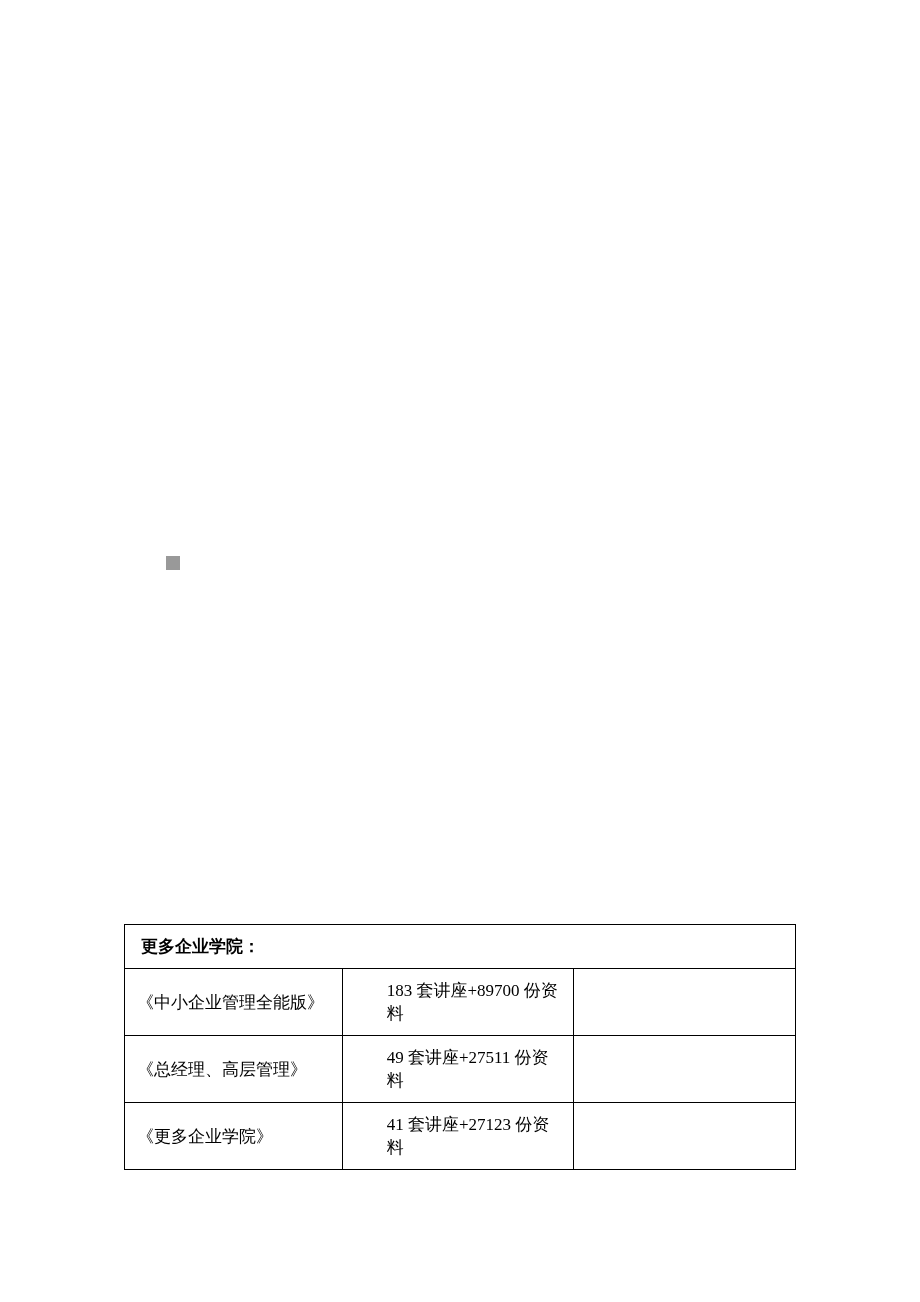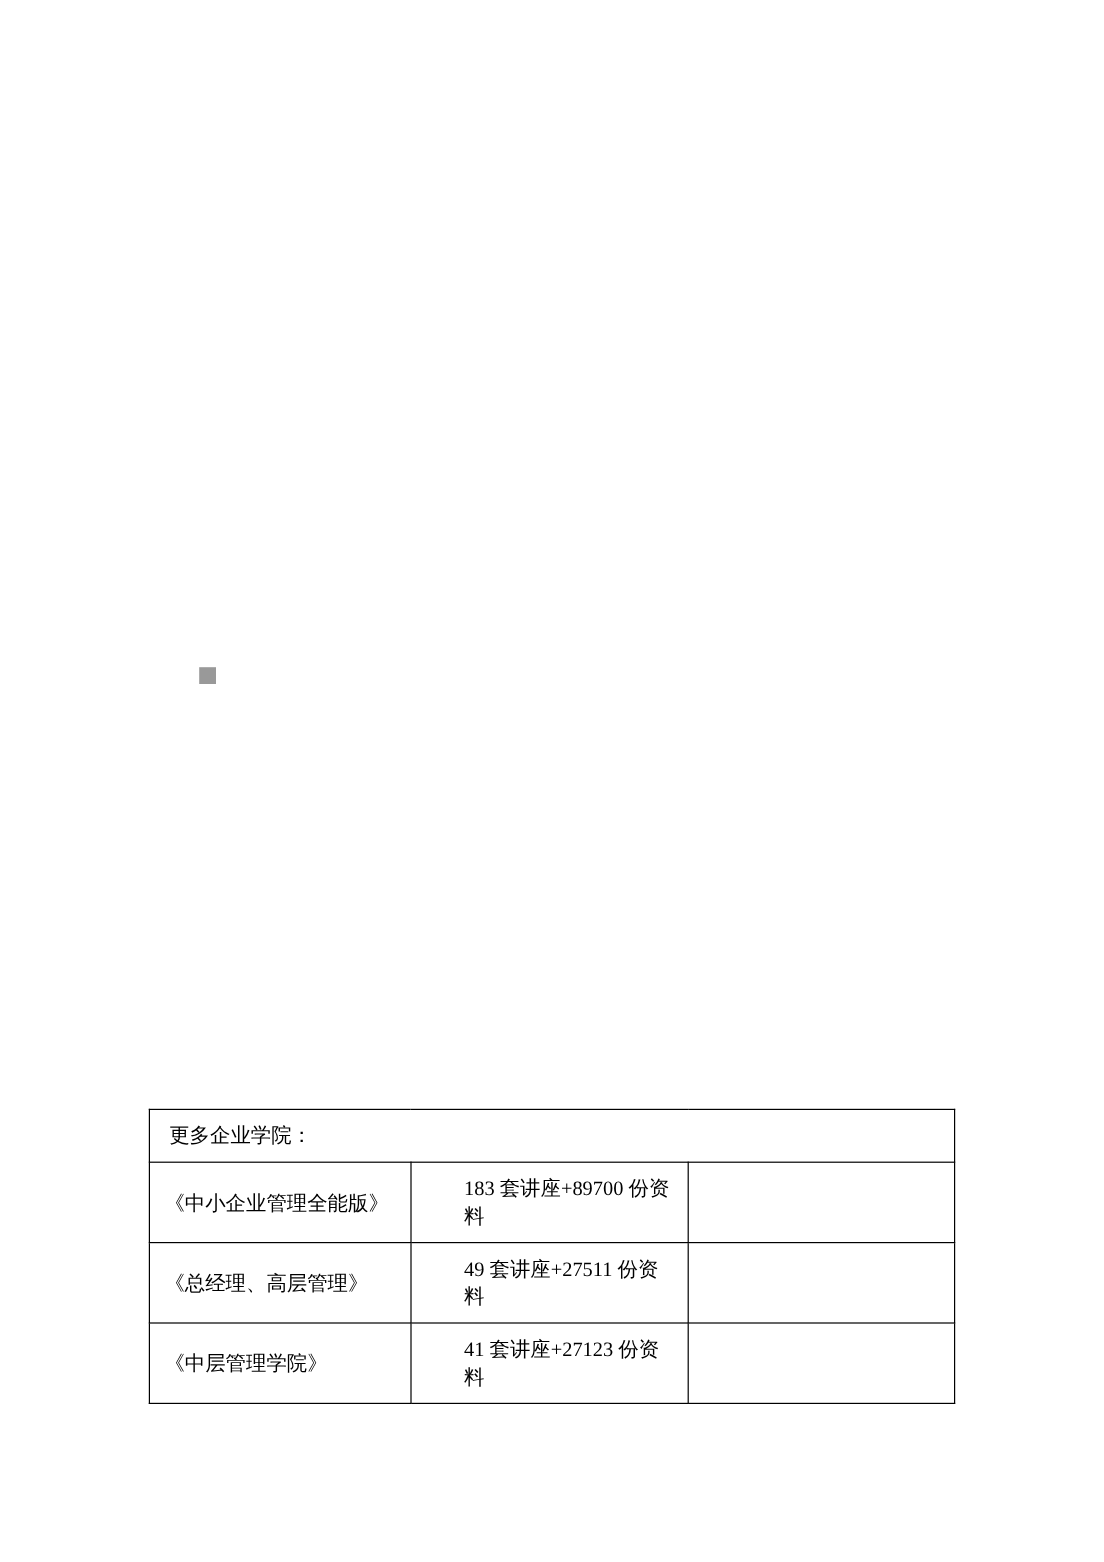--- a/index.html
+++ b/index.html
@@ -35,21 +35,21 @@
     }
     td {
       border: 1px solid #000000;
       padding: 10px 12px;
       font-size: 17px;
       color: #000000;
       vertical-align: middle;
       height: 42px;
     }
     .header-row td {
-      font-weight: normal;
+      font-weight: bold;
       padding-left: 16px;
     }
     .col1 {
       width: 218px;
     }
     .col2 {
       width: 232px;
       padding-left: 44px;
     }
     .col3 {
@@ -71,19 +71,19 @@
       <td class="col1">《中小企业管理全能版》</td>
       <td class="col2">183 套讲座+89700 份资料</td>
       <td class="col3"></td>
     </tr>
     <tr>
       <td class="col1">《总经理、高层管理》</td>
       <td class="col2">49 套讲座+27511 份资料</td>
       <td class="col3"></td>
     </tr>
     <tr>
-      <td class="col1">《中层管理学院》</td>
+      <td class="col1">《更多企业学院》</td>
       <td class="col2">41 套讲座+27123 份资料</td>
       <td class="col3"></td>
     </tr>
   </tbody>
     </table>
 </div>
 
 </body></html>

